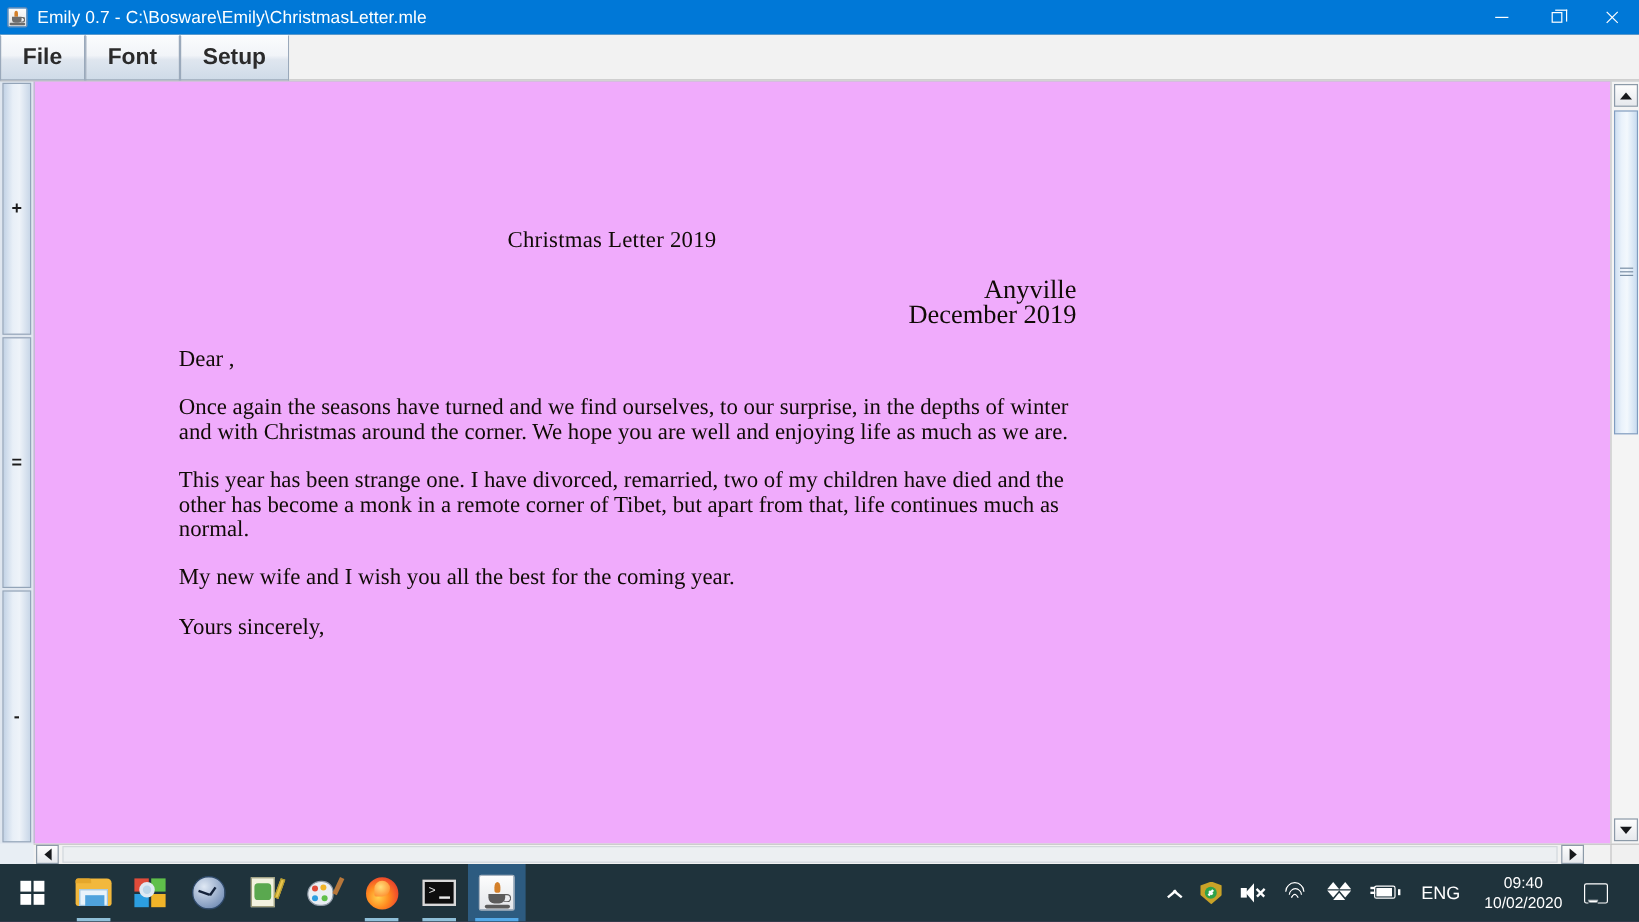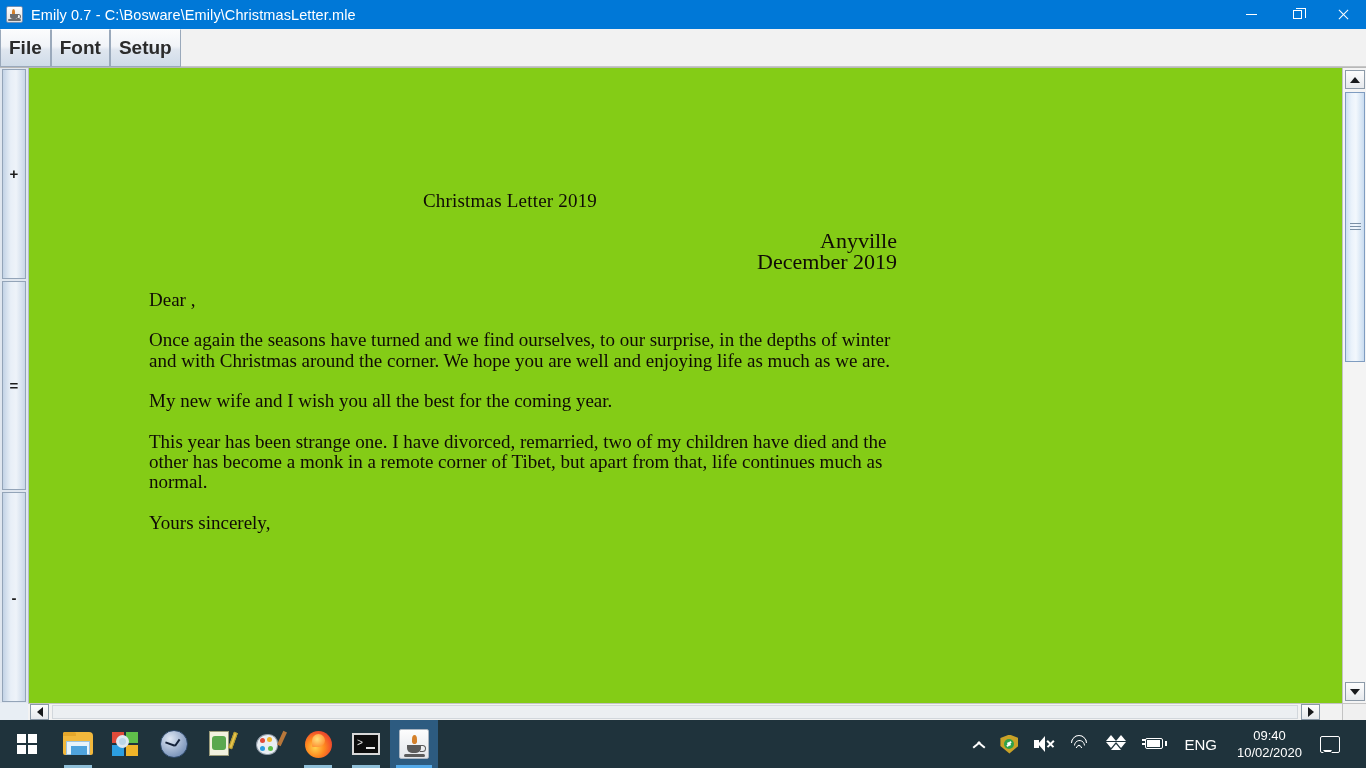--- a/index.html
+++ b/index.html
@@ -70,21 +70,21 @@
     background: #f0f0f0;
     border-bottom: 1px solid #b8b8b8;
     display: flex; align-items: stretch;
   }
   .menubtn {
     display: flex; align-items: center; justify-content: center;
     background: linear-gradient(to bottom, #fbfcfd 0%, #f1f4f8 45%, #dfe6ef 55%, #cfdbe8 100%);
     border: 1px solid #9aa9bb;
     border-top: 1px solid #ffffff;
     font-size: 19px; font-weight: bold; color: #2b2b2b;
-    padding: 0 8px; margin: 0; height: 38px;
+    padding: 0 18px; margin: 0; height: 38px;
     cursor: pointer;
   }
   .menubtn + .menubtn { border-left: 1px solid #9aa9bb; }
   .menu-filler {
     flex: 1 1 auto; background: #f2f2f2; border-bottom: 1px solid #c6c6c6;
     height: 38px;
   }
 
   
   .editor {
@@ -103,21 +103,21 @@
     background: linear-gradient(to right, #c3d3e6 0%, #e8eff7 35%, #eef3f9 60%, #c9d7e8 100%);
     border: 1px solid #93a4b8;
     display: flex; align-items: center; justify-content: center;
     font-size: 15px; font-weight: bold; color: #1c1c1c; cursor: pointer;
     line-height: 1;
   }
 
   
   .paper-wrap {
     position: absolute; left: 28px; top: 0; right: 24px; height: 635px;
-    background: #84cc16; overflow: hidden;
+    background: #f0abfc; overflow: hidden;
     border-left: 1px solid #b6bfc9;
   }
   .paper {
     position: relative; width: 100%; height: 100%;
     font-family: "Liberation Serif", "DejaVu Serif", serif;
     color: #100b06;
   }
   .doc-title {
     position: absolute; left: 0; top: 122px; width: 962px;
     text-align: center; font-size: 19px; letter-spacing: .2px;
@@ -361,22 +361,22 @@
     <div class="paper-wrap">
       <div class="paper">
         <div class="doc-title">Christmas Letter 2019</div>
         <div class="doc-addr">
           <div>Anyville</div>
           <div>December 2019</div>
         </div>
         <div class="doc-body">
           <p>Dear ,</p>
           <p>Once again the seasons have turned and we find ourselves, to our surprise, in the depths of winter and with Christmas around the corner. We hope you are well and enjoying life as much as we are.</p>
+          <p>This year has been strange one. I have divorced, remarried, two of my children have died and the other has become a monk in a remote corner of Tibet, but apart from that, life continues much as normal.</p>
           <p>My new wife and I wish you all the best for the coming year.</p>
-          <p>This year has been strange one. I have divorced, remarried, two of my children have died and the other has become a monk in a remote corner of Tibet, but apart from that, life continues much as normal.</p>
           <p>Yours sincerely,</p>
         </div>
       </div>
     </div>
 
     <div class="vscroll">
       <div class="sb-arrow up">
           <span class="tri up"></span>
         </div>
       <div class="vthumb">

